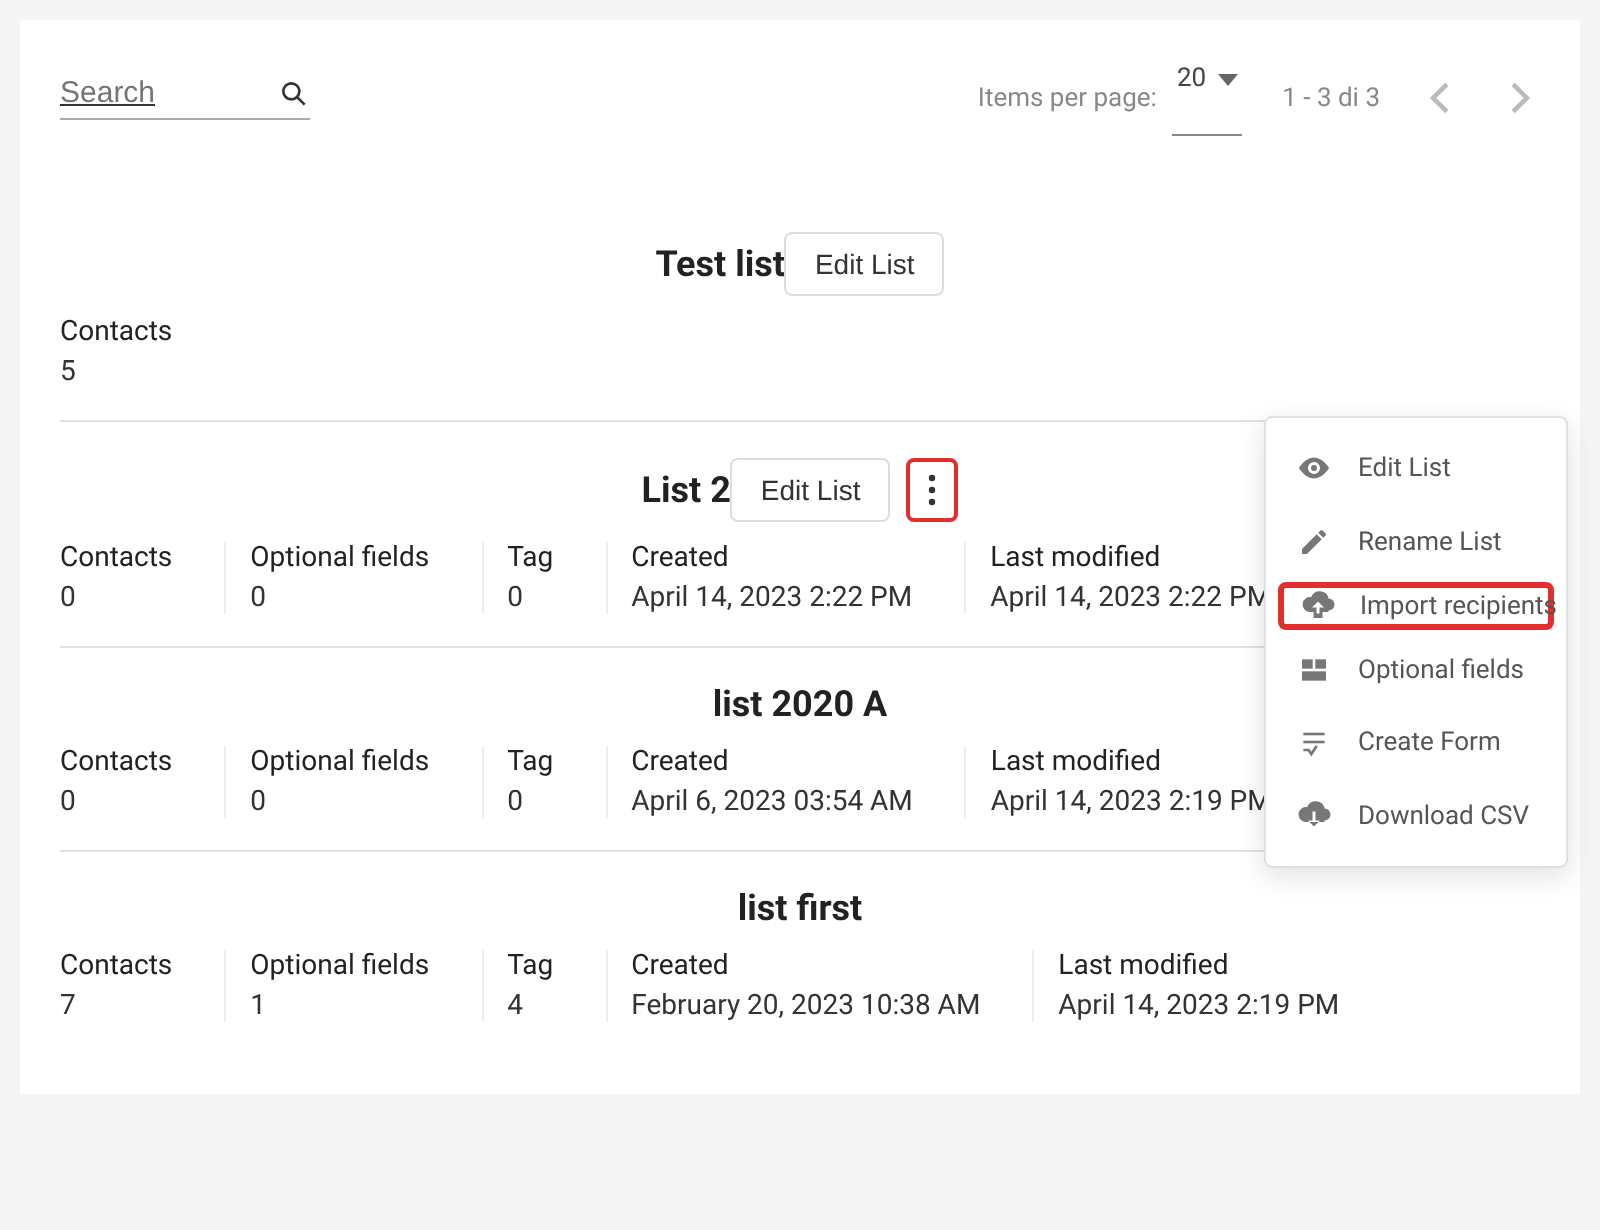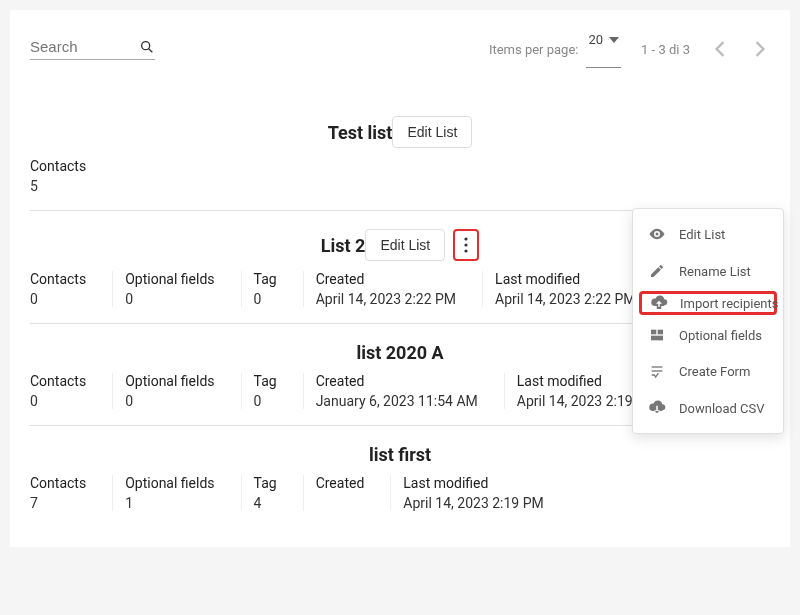--- a/index.html
+++ b/index.html
@@ -22,20 +22,21 @@
     justify-content: space-between;
     align-items: center;
     margin-bottom: 30px;
   }
   .search-wrap {
     display: flex;
     align-items: center;
     border-bottom: 1px solid #aaa;
     width: 125px;
     padding-bottom: 4px;
+    text-decoration: underline;
   }
   .search-input {
     border: none;
     outline: none;
     font-size: 15px;
     color: #666;
     width: 100%;
     background: transparent;
   }
   .search-icon { margin-left: auto; color: #333; }
@@ -217,21 +218,21 @@
       <div class="field">
         <span class="field-label">Optional fields</span>
         <span class="field-value">0</span>
       </div>
       <div class="field">
         <span class="field-label">Tag</span>
         <span class="field-value">0</span>
       </div>
       <div class="field">
         <span class="field-label">Created</span>
-        <span class="field-value">January 6, 2023 11:54 AM</span>
+        <span class="field-value">April 6, 2023 03:54 AM</span>
       </div>
       <div class="field">
         <span class="field-label">Last modified</span>
         <span class="field-value">April 14, 2023 2:19 PM</span>
       </div>
     </div>
   </div>
 
   <div class="list-section" style="border-bottom:none">
     <div class="list-head">
@@ -245,20 +246,21 @@
       <div class="field">
         <span class="field-label">Optional fields</span>
         <span class="field-value">1</span>
       </div>
       <div class="field">
         <span class="field-label">Tag</span>
         <span class="field-value">4</span>
       </div>
       <div class="field">
         <span class="field-label">Created</span>
+        <span class="field-value">February 20, 2023 10:38 AM</span>
       </div>
       <div class="field">
         <span class="field-label">Last modified</span>
         <span class="field-value">April 14, 2023 2:19 PM</span>
       </div>
     </div>
   </div>
 
   <div class="dropdown">
     <div class="dd-item">

